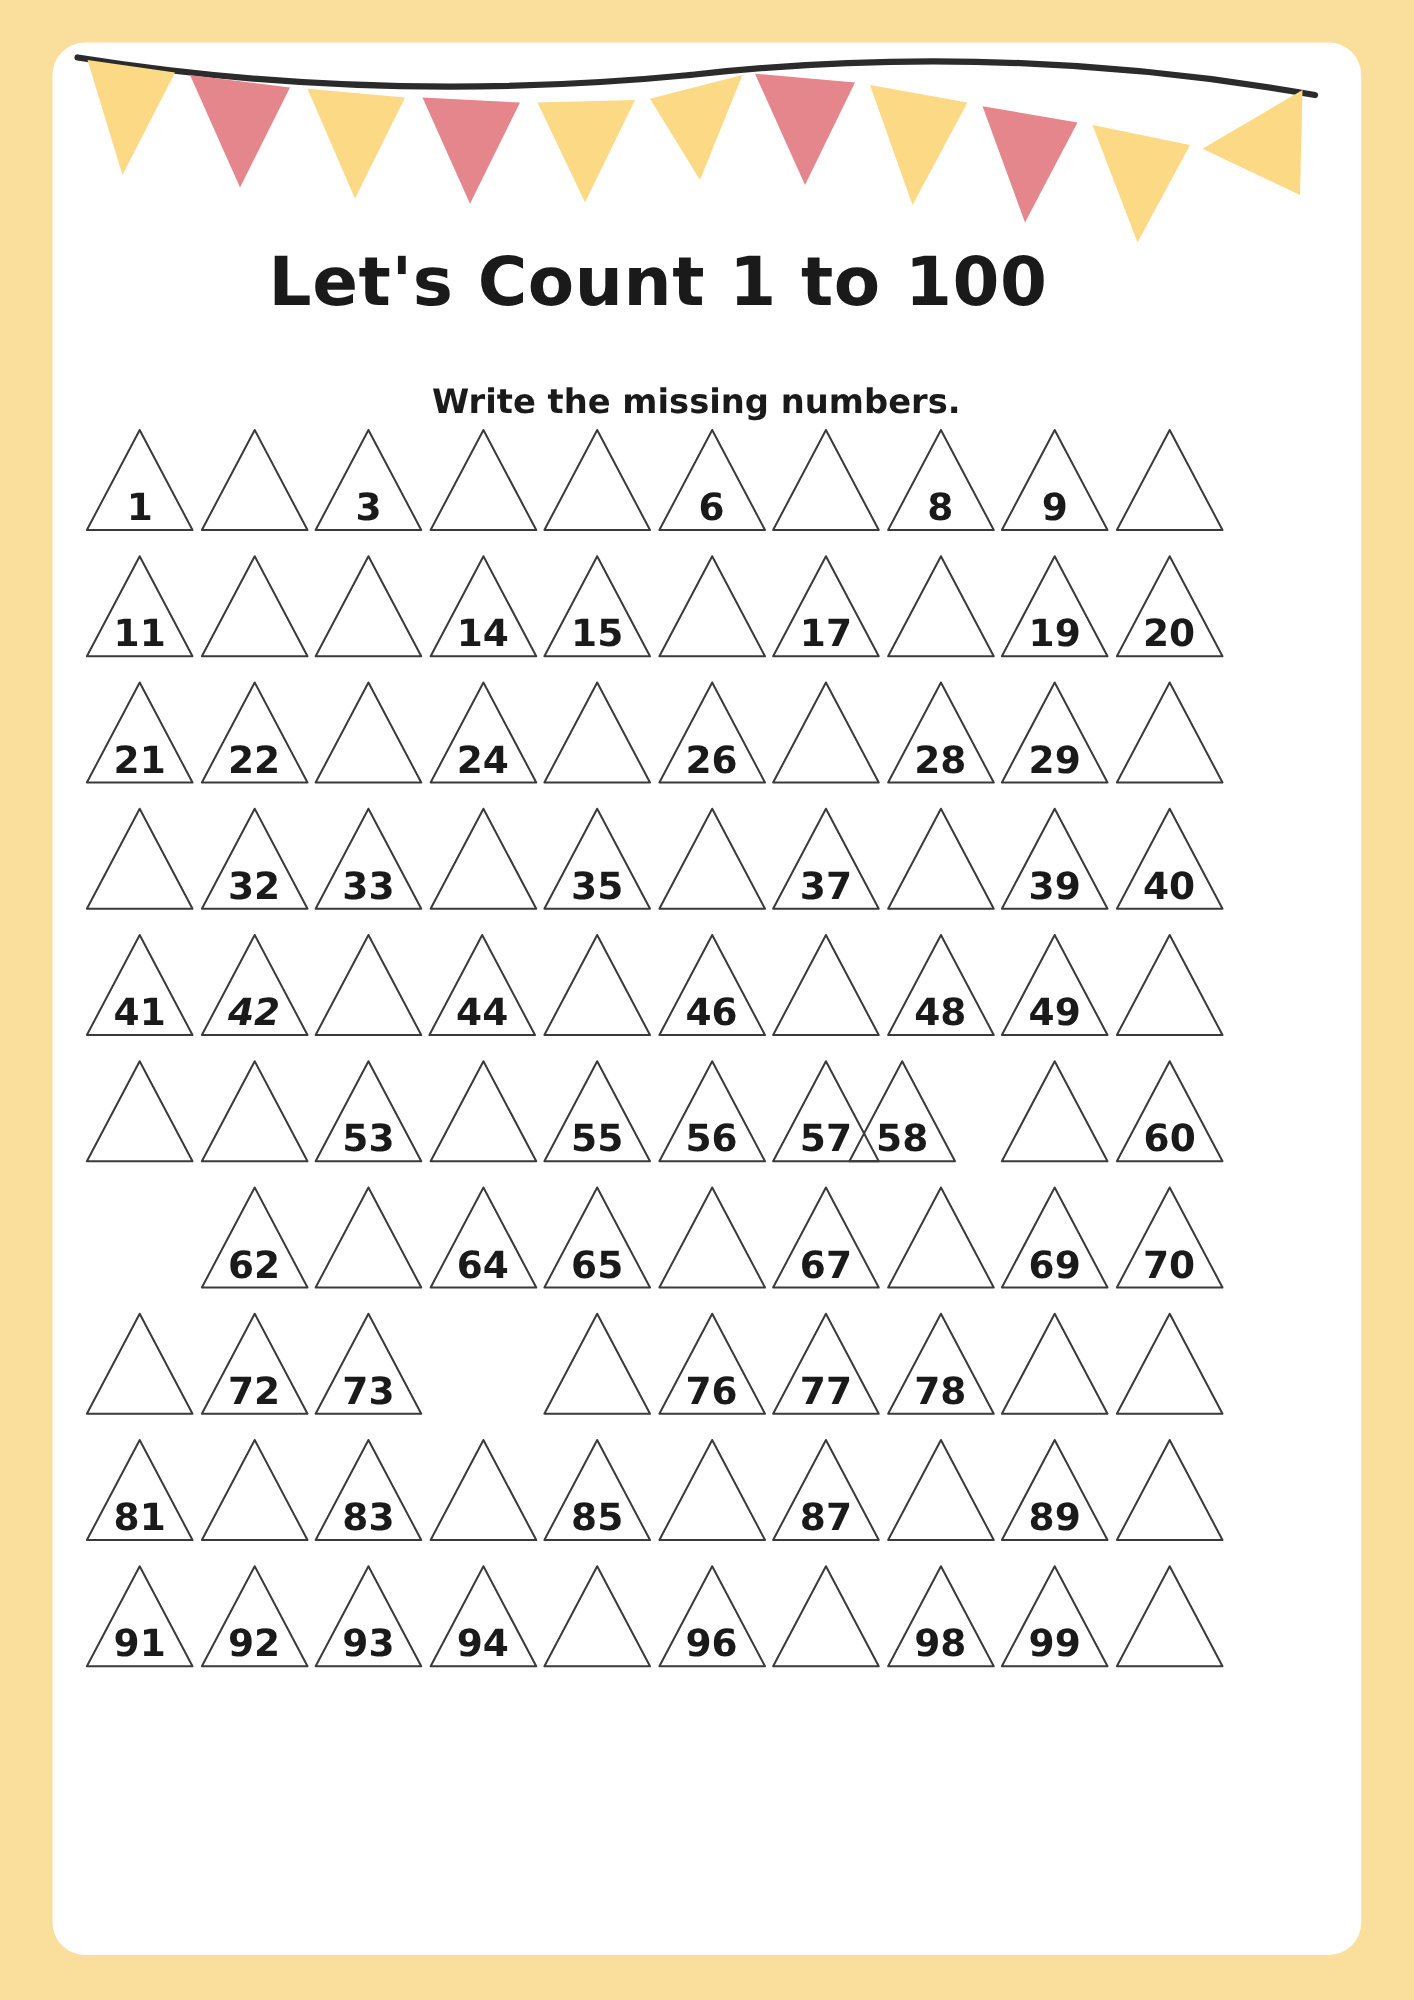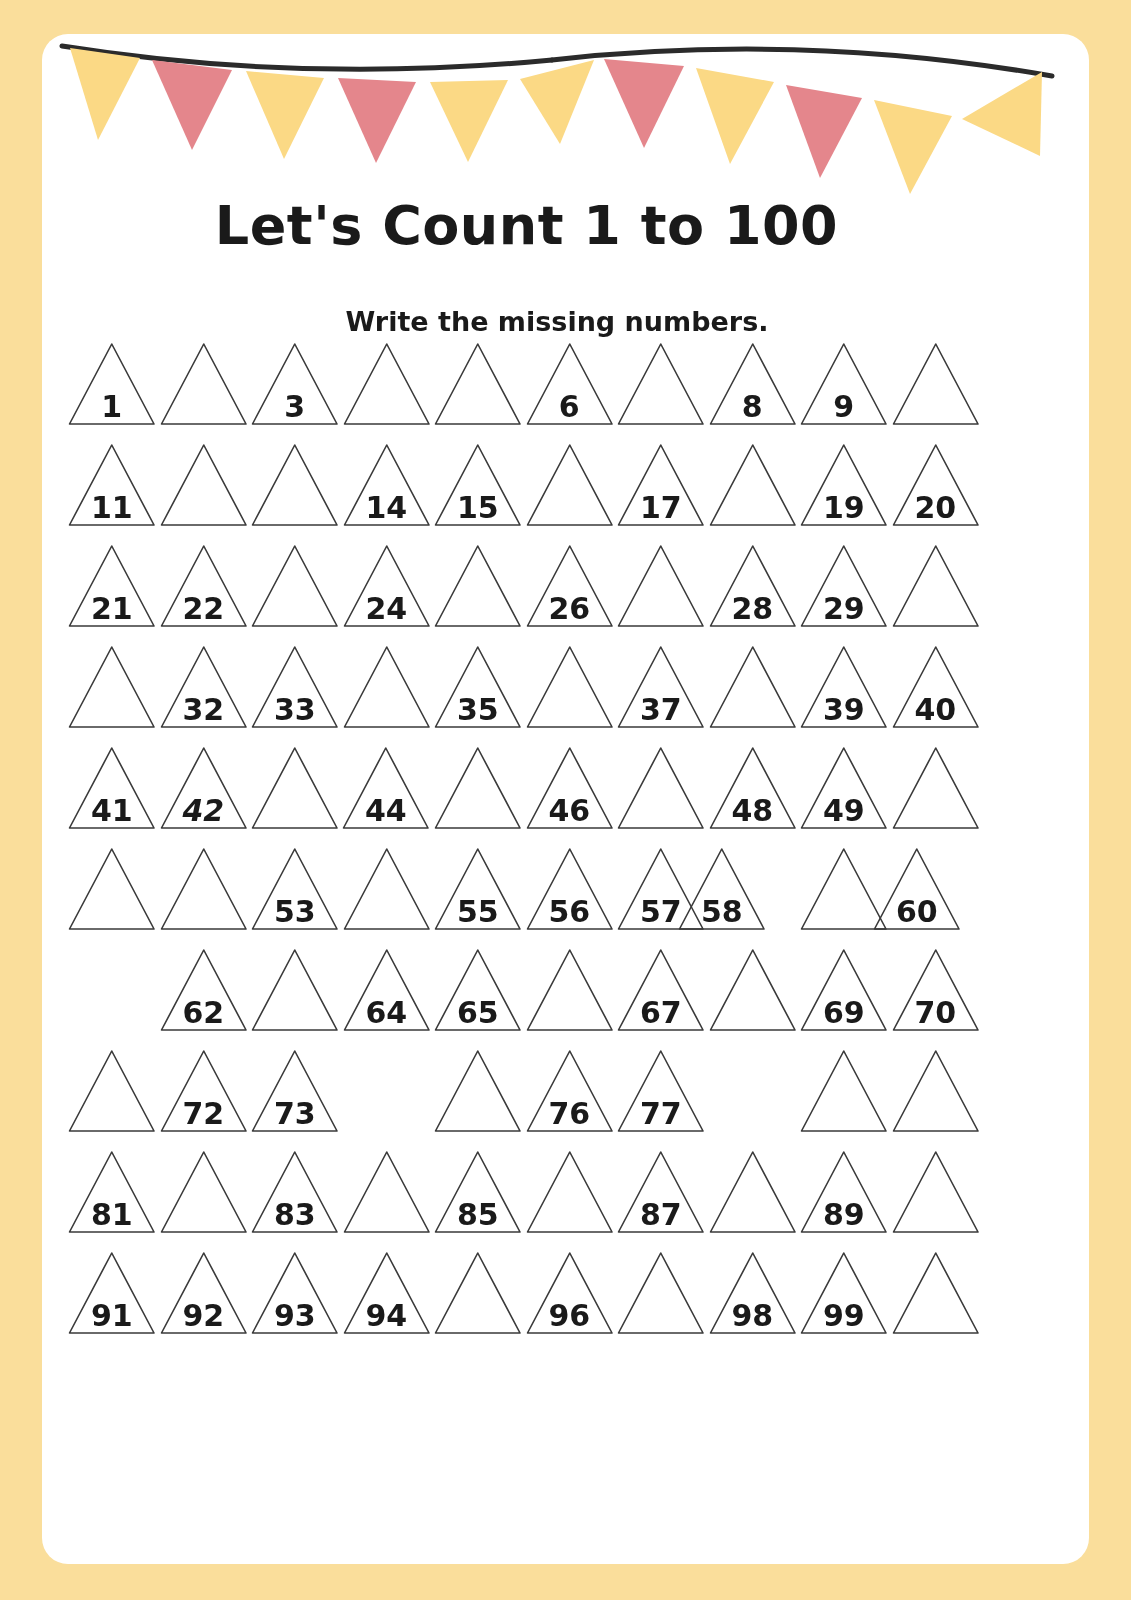--- a/index.html
+++ b/index.html
@@ -490,21 +490,21 @@
             <polygon points="45.75,4 88,84 3.5,84" fill="none" stroke="#3a3a3a" stroke-width="1.6" stroke-linejoin="round"></polygon>
           </svg>
           <div class="num">58</div>
         </div>
         <div class="cell" style="left: 732px;">
           <svg viewBox="0 0 91.5 88" xmlns="http://www.w3.org/2000/svg">
             <polygon points="45.75,4 88,84 3.5,84" fill="none" stroke="#3a3a3a" stroke-width="1.6" stroke-linejoin="round"></polygon>
           </svg>
           <div class="num"></div>
         </div>
-        <div class="cell" style="left: 805px;">
+        <div class="cell" style="left: 824px;">
           <svg viewBox="0 0 91.5 88" xmlns="http://www.w3.org/2000/svg">
             <polygon points="45.75,4 88,84 3.5,84" fill="none" stroke="#3a3a3a" stroke-width="1.6" stroke-linejoin="round"></polygon>
           </svg>
           <div class="num">60</div>
         </div>
       </div>
       <div class="row">
         <div class="cell" style="left: 91.5px;">
           <svg viewBox="0 0 91.5 88" xmlns="http://www.w3.org/2000/svg">
             <polygon points="45.75,4 88,84 3.5,84" fill="none" stroke="#3a3a3a" stroke-width="1.6" stroke-linejoin="round"></polygon>
@@ -589,20 +589,26 @@
           <svg viewBox="0 0 91.5 88" xmlns="http://www.w3.org/2000/svg">
             <polygon points="45.75,4 88,84 3.5,84" fill="none" stroke="#3a3a3a" stroke-width="1.6" stroke-linejoin="round"></polygon>
           </svg>
           <div class="num">76</div>
         </div>
         <div class="cell" style="left: 549px;">
           <svg viewBox="0 0 91.5 88" xmlns="http://www.w3.org/2000/svg">
             <polygon points="45.75,4 88,84 3.5,84" fill="none" stroke="#3a3a3a" stroke-width="1.6" stroke-linejoin="round"></polygon>
           </svg>
           <div class="num">77</div>
+        </div>
+        <div class="cell" style="left: 640.5px;">
+          <svg viewBox="0 0 91.5 88" xmlns="http://www.w3.org/2000/svg">
+            <polygon points="45.75,4 88,84 3.5,84" fill="none" stroke="#3a3a3a" stroke-width="1.6" stroke-linejoin="round"></polygon>
+          </svg>
+          <div class="num">78</div>
         </div>
         <div class="cell" style="left: 732px;">
           <svg viewBox="0 0 91.5 88" xmlns="http://www.w3.org/2000/svg">
             <polygon points="45.75,4 88,84 3.5,84" fill="none" stroke="#3a3a3a" stroke-width="1.6" stroke-linejoin="round"></polygon>
           </svg>
           <div class="num"></div>
         </div>
         <div class="cell" style="left: 823.5px;">
           <svg viewBox="0 0 91.5 88" xmlns="http://www.w3.org/2000/svg">
             <polygon points="45.75,4 88,84 3.5,84" fill="none" stroke="#3a3a3a" stroke-width="1.6" stroke-linejoin="round"></polygon>

